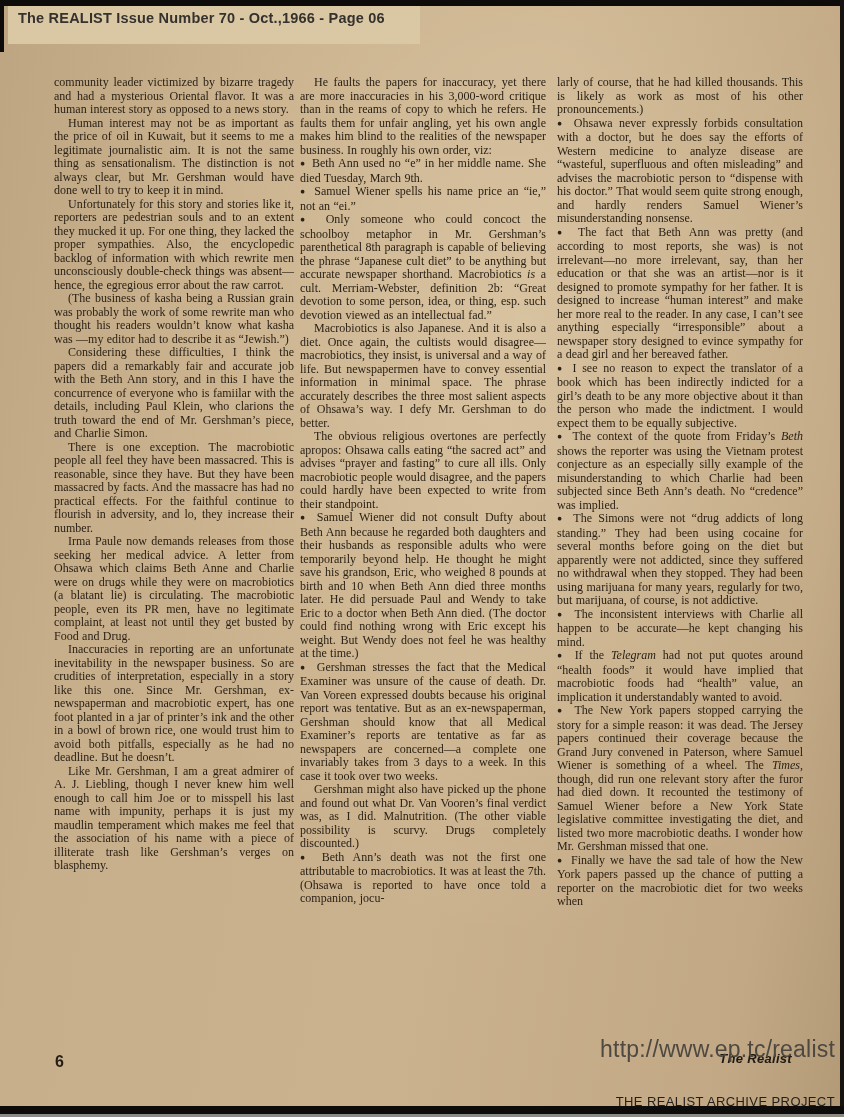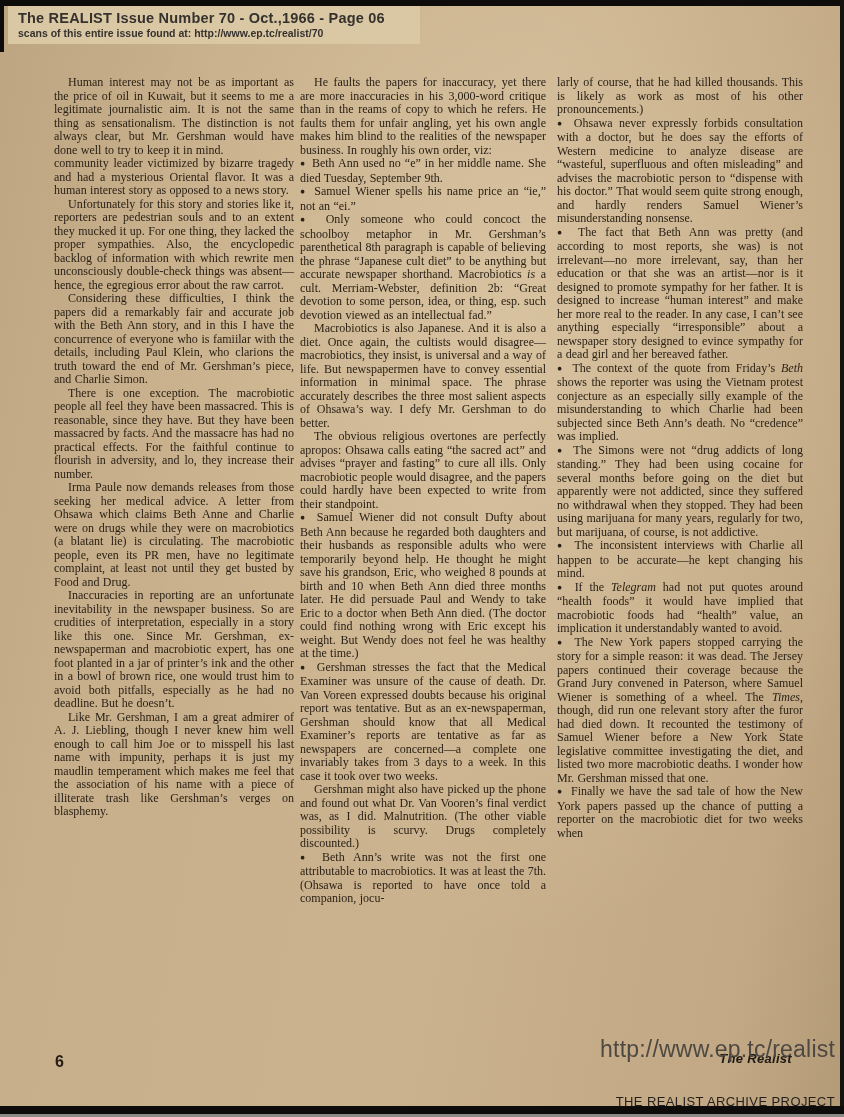--- a/index.html
+++ b/index.html
@@ -69,49 +69,50 @@
 <body>
 
 <div class="paper">
 
   <div class="strip-top"></div>
   <div class="edge-left"></div>
   <div class="edge-right"></div>
 
   <div class="banner">
     <div class="l1">The REALIST Issue Number 70 - Oct.,1966 - Page 06</div>
-    <div class="l2">scans of this entire issue found at: http://www.ep.tc/realist/70</div>
   </div>
 
   <div class="col col1">
+      <p class="para flush"><span>community leader victimized by bizarre tragedy and had a mysterious Oriental flavor. It was a human interest story as opposed to a news story.</span></p>
       <p class="para indent"><span>Human interest may not be as important as the price of oil in Kuwait, but it seems to me a legitimate journalistic aim. It is not the same thing as sensationalism. The distinction is not always clear, but Mr. Gershman would have done well to try to keep it in mind.</span></p>
-      <p class="para flush"><span>community leader victimized by bizarre tragedy and had a mysterious Oriental flavor. It was a human interest story as opposed to a news story.</span></p>
       <p class="para indent"><span>Unfortunately for this story and stories like it, reporters are pedestrian souls and to an extent they mucked it up. For one thing, they lacked the proper sympathies. Also, the encyclopedic backlog of information with which rewrite men unconsciously double-check things was absent—hence, the egregious error about the raw carrot.</span></p>
+      <p class="para indent"><span>(The business of kasha being a Russian grain was probably the work of some rewrite man who thought his readers wouldn’t know what kasha was —my editor had to describe it as “Jewish.”)</span></p>
       <p class="para indent"><span>Considering these difficulties, I think the papers did a remarkably fair and accurate job with the Beth Ann story, and in this I have the concurrence of everyone who is famiilar with the details, including Paul Klein, who clarions the truth toward the end of Mr. Gershman’s piece, and Charlie Simon.</span></p>
       <p class="para indent"><span>There is one exception. The macrobiotic people all feel they have been massacred. This is reasonable, since they have. But they have been massacred by facts. And the massacre has had no practical effects. For the faithful continue to flourish in adversity, and lo, they increase their number.</span></p>
       <p class="para indent"><span>Irma Paule now demands releases from those seeking her medical advice. A letter from Ohsawa which claims Beth Anne and Charlie were on drugs while they were on macrobiotics (a blatant lie) is circulating. The macrobiotic people, even its PR men, have no legitimate complaint, at least not until they get busted by Food and Drug.</span></p>
       <p class="para indent"><span>Inaccuracies in reporting are an unfortunate inevitability in the newspaper business. So are crudities of interpretation, especially in a story like this one. Since Mr. Gershman, ex-newspaperman and macrobiotic expert, has one foot planted in a jar of printer’s ink and the other in a bowl of brown rice, one would trust him to avoid both pitfalls, especially as he had no deadline. But he doesn’t.</span></p>
       <p class="para indent"><span>Like Mr. Gershman, I am a great admirer of A. J. Liebling, though I never knew him well enough to call him Joe or to misspell his last name with impunity, perhaps it is just my maudlin temperament which makes me feel that the association of his name with a piece of illiterate trash like Gershman’s verges on blasphemy.</span></p>
     </div>
   <div class="col col2">
       <p class="para indent"><span>He faults the papers for inaccuracy, yet there are more inaccuracies in his 3,000-word critique than in the reams of copy to which he refers. He faults them for unfair angling, yet his own angle makes him blind to the realities of the newspaper business. In roughly his own order, viz:</span></p>
-      <p class="para bullet"><span class="bullet-glyph">● </span><span>Beth Ann used no “e” in her middle name. She died Tuesday, September 9th.</span></p>
+      <p class="para bullet"><span class="bullet-glyph">● </span><span>Beth Ann used no “e” in her middle name. She died Tuesday, March 9th.</span></p>
       <p class="para bullet"><span class="bullet-glyph">● </span><span>Samuel Wiener spells his name price an “ie,” not an “ei.”</span></p>
       <p class="para bullet"><span class="bullet-glyph">● </span><span>Only someone who could concoct the schoolboy metaphor in Mr. Gershman’s parenthetical 8th paragraph is capable of believing the phrase “Japanese cult diet” to be anything but accurate newspaper shorthand. Macrobiotics </span><span class="ital">is</span><span> a cult. Merriam-Webster, definition 2b: “Great devotion to some person, idea, or thing, esp. such devotion viewed as an intellectual fad.”</span></p>
       <p class="para indent"><span>Macrobiotics is also Japanese. And it is also a diet. Once again, the cultists would disagree—macrobiotics, they insist, is universal and a way of life. But newspapermen have to convey essential information in minimal space. The phrase accurately describes the three most salient aspects of Ohsawa’s way. I defy Mr. Gershman to do better.</span></p>
       <p class="para indent"><span>The obvious religious overtones are perfectly apropos: Ohsawa calls eating “the sacred act” and advises “prayer and fasting” to cure all ills. Only macrobiotic people would disagree, and the papers could hardly have been expected to write from their standpoint.</span></p>
       <p class="para bullet"><span class="bullet-glyph">● </span><span>Samuel Wiener did not consult Dufty about Beth Ann because he regarded both daughters and their husbands as responsible adults who were temporarily beyond help. He thought he might save his grandson, Eric, who weighed 8 pounds at birth and 10 when Beth Ann died three months later. He did persuade Paul and Wendy to take Eric to a doctor when Beth Ann died. (The doctor could find nothing wrong with Eric except his weight. But Wendy does not feel he was healthy at the time.)</span></p>
       <p class="para bullet"><span class="bullet-glyph">● </span><span>Gershman stresses the fact that the Medical Examiner was unsure of the cause of death. Dr. Van Voreen expressed doubts because his original report was tentative. But as an ex-newspaperman, Gershman should know that all Medical Examiner’s reports are tentative as far as newspapers are concerned—a complete one invariably takes from 3 days to a week. In this case it took over two weeks.</span></p>
       <p class="para indent"><span>Gershman might also have picked up the phone and found out what Dr. Van Vooren’s final verdict was, as I did. Malnutrition. (The other viable possibility is scurvy. Drugs completely discounted.)</span></p>
-      <p class="para bullet"><span class="bullet-glyph">● </span><span>Beth Ann’s write was not the first one attributable to macrobiotics. It was at least the 7th. (Ohsawa is reported to have once told a companion, jocu-</span></p>
+      <p class="para bullet"><span class="bullet-glyph">● </span><span>Beth Ann’s death was not the first one attributable to macrobiotics. It was at least the 7th. (Ohsawa is reported to have once told a companion, jocu-</span></p>
     </div>
   <div class="col col3">
       <p class="para flush"><span>larly of course, that he had killed thousands. This is likely as work as most of his other pronouncements.)</span></p>
       <p class="para bullet"><span class="bullet-glyph">● </span><span>Ohsawa never expressly forbids consultation with a doctor, but he does say the efforts of Western medicine to analyze disease are “wasteful, superfluous and often misleading” and advises the macrobiotic person to “dispense with his doctor.” That would seem quite strong enough, and hardly renders Samuel Wiener’s misunderstanding nonsense.</span></p>
       <p class="para bullet"><span class="bullet-glyph">● </span><span>The fact that Beth Ann was pretty (and according to most reports, she was) is not irrelevant—no more irrelevant, say, than her education or that she was an artist—nor is it designed to promote sympathy for her father. It is designed to increase “human interest” and make her more real to the reader. In any case, I can’t see anything especially “irresponsible” about a newspaper story designed to evince sympathy for a dead girl and her bereaved father.</span></p>
+      <p class="para bullet"><span class="bullet-glyph">● </span><span>I see no reason to expect the translator of a book which has been indirectly indicted for a girl’s death to be any more objective about it than the person who made the indictment. I would expect them to be equally subjective.</span></p>
       <p class="para bullet"><span class="bullet-glyph">● </span><span>The context of the quote from Friday’s </span><span class="ital">Beth</span><span> shows the reporter was using the Vietnam protest conjecture as an especially silly example of the misunderstanding to which Charlie had been subjected since Beth Ann’s death. No “credence” was implied.</span></p>
       <p class="para bullet"><span class="bullet-glyph">● </span><span>The Simons were not “drug addicts of long standing.” They had been using cocaine for several months before going on the diet but apparently were not addicted, since they suffered no withdrawal when they stopped. They had been using marijuana for many years, regularly for two, but marijuana, of course, is not addictive.</span></p>
       <p class="para bullet"><span class="bullet-glyph">● </span><span>The inconsistent interviews with Charlie all happen to be accurate—he kept changing his mind.</span></p>
       <p class="para bullet"><span class="bullet-glyph">● </span><span>If the </span><span class="ital">Telegram</span><span> had not put quotes around “health foods” it would have implied that macrobiotic foods had “health” value, an implication it understandably wanted to avoid.</span></p>
       <p class="para bullet"><span class="bullet-glyph">● </span><span>The New York papers stopped carrying the story for a simple reason: it was dead. The Jersey papers continued their coverage because the Grand Jury convened in Paterson, where Samuel Wiener is something of a wheel. The </span><span class="ital">Times</span><span>, though, did run one relevant story after the furor had died down. It recounted the testimony of Samuel Wiener before a New York State legislative committee investigating the diet, and listed two more macrobiotic deaths. I wonder how Mr. Gershman missed that one.</span></p>
       <p class="para bullet"><span class="bullet-glyph">● </span><span>Finally we have the sad tale of how the New York papers passed up the chance of putting a reporter on the macrobiotic diet for two weeks when</span></p>
     </div>
 
   <div class="page-num">6</div>
   <div class="mag-title">The Realist</div>

